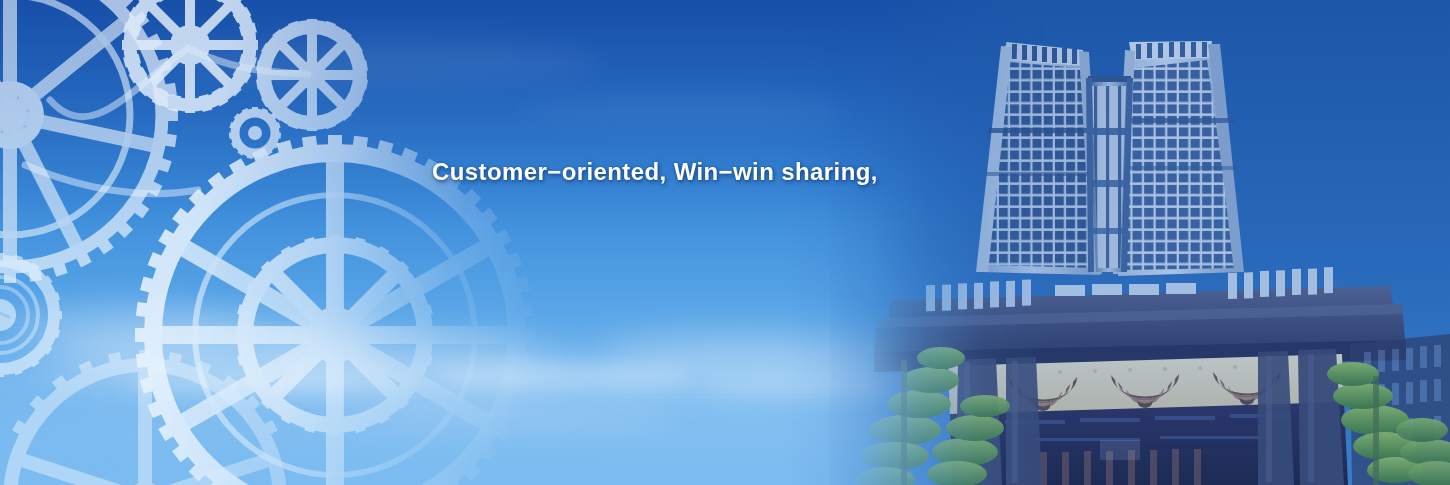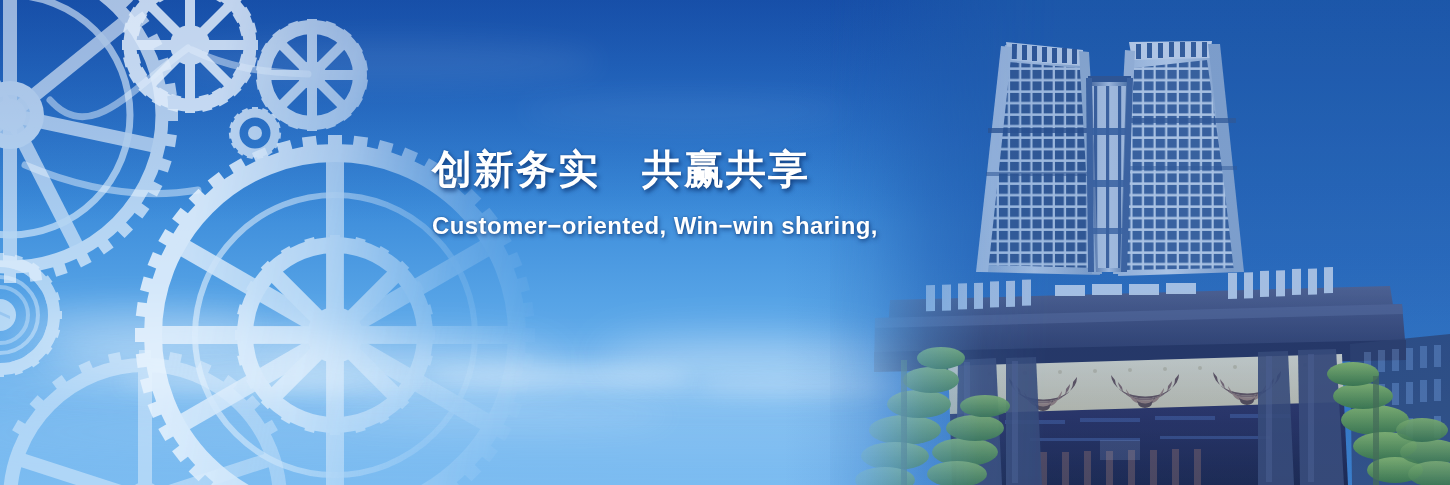--- a/index.html
+++ b/index.html
@@ -717,19 +717,18 @@
           <ellipse cx="6" cy="22" rx="28" ry="13"></ellipse>
         </g>
       </g>
 
       <rect width="620" height="485" fill="#2a5fae" opacity=".20"></rect>
       <rect width="620" height="485" fill="url(#skyB)" opacity=".10"></rect>
     </svg>
   </div>
 
   <div id="copy">
-    <div class="cn">创新务实　共赢共享</div>
     <div id="en-block">
       <div class="en">Customer−oriented, Win−win sharing,</div>
     </div>
   </div>
 
 </div>
 
 </body></html>

